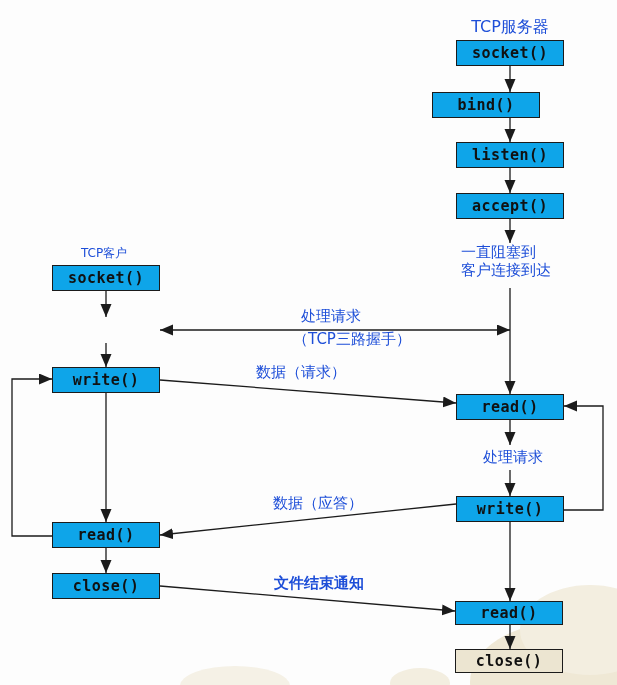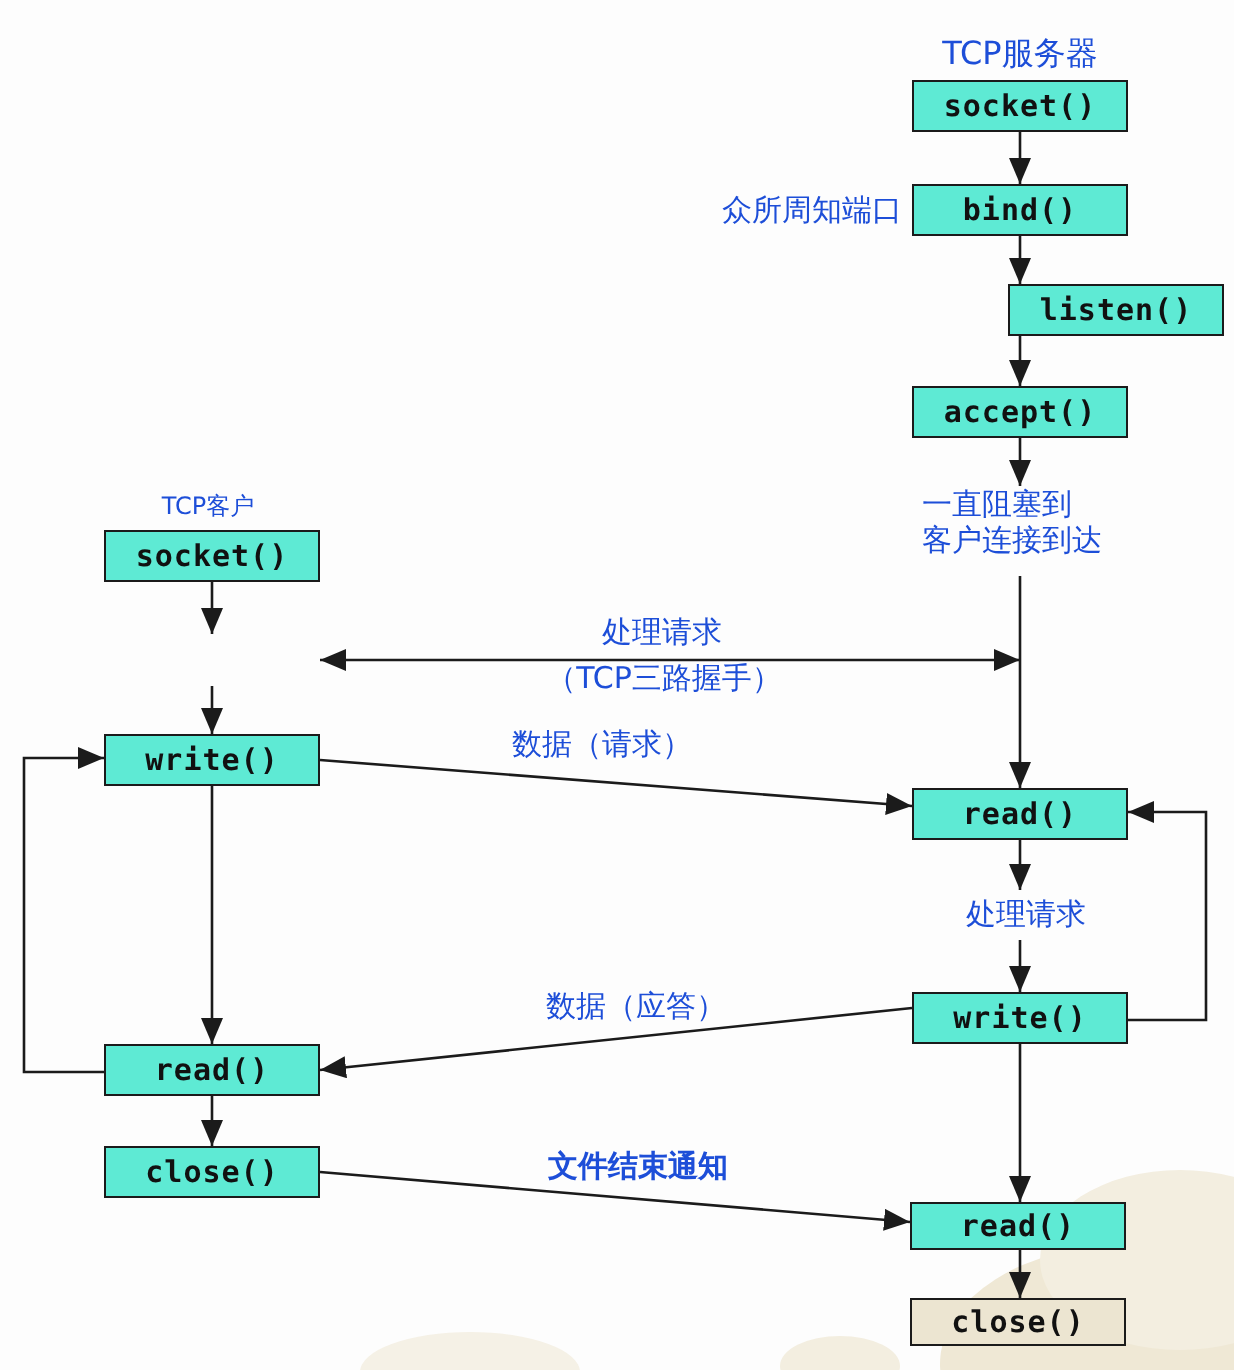--- a/index.html
+++ b/index.html
@@ -12,55 +12,55 @@
   .wm{position:absolute;z-index:0;border-radius:50%;}
   #wm1{left:470px;top:622px;width:190px;height:120px;background:#efe8d5;}
   #wm2{left:520px;top:585px;width:140px;height:90px;background:#f3eee0;}
   #wm3{left:180px;top:666px;width:110px;height:40px;background:#f5f1e6;}
   #wm4{left:390px;top:668px;width:60px;height:30px;background:#f3eee0;}
 
   svg.wires{position:absolute;left:0;top:0;z-index:1;}
 
   .box{
     position:absolute;z-index:2;width:108px;height:26px;
-    border:1.5px solid #1b1b1b;background:#5eead4;box-sizing:border-box;
+    border:1.5px solid #1b1b1b;background:#0ea5e9;box-sizing:border-box;
     display:flex;align-items:center;justify-content:center;
     font-family:"DejaVu Sans Mono","Liberation Mono",monospace;
     font-size:15px;font-weight:600;color:#111;letter-spacing:0.5px;
   }
   .lbl{
     position:absolute;z-index:2;white-space:nowrap;
     font-size:15px;color:#1d4ed8;
   }
   .lbl.center{transform:translateX(-50%);}
 
   
   #sv-socket{left:456px;top:40px;}
-  #sv-bind{left:456px;top:92px;}
-  #sv-listen{left:456px;top:142px;margin-left:48px;}
+  #sv-bind{left:432px;top:92px;}
+  #sv-listen{left:456px;top:142px;}
   #sv-accept{left:456px;top:193px;}
   #sv-read1{left:456px;top:394px;}
   #sv-write{left:456px;top:496px;}
   #sv-read2{left:455px;top:601px;height:24px;}
   #sv-close{left:455px;top:649px;height:24px;background:#ece5d1;}
   
   #cl-socket{left:52px;top:265px;}
   #cl-connect{left:52px;top:317px;}
   #cl-write{left:52px;top:367px;}
   #cl-read{left:52px;top:522px;}
   #cl-close{left:52px;top:573px;}
 
   
   #t-server{left:510px;top:17px;font-size:16px;}
   #t-client{left:104px;top:245px;font-size:12px;}
   #port-label{right:166px;top:96px;}
   #block-note{left:506px;top:243px;text-align:left;line-height:18px;}
   #process-label{left:513px;top:448px;text-align:right;}
   #est1{left:331px;top:307px;}
-  #est2{left:332px;top:330px;}
+  #est2{left:352px;top:330px;}
   #req-label{left:301px;top:363px;}
   #rep-label{left:318px;top:494px;}
   #eof-label{left:319px;top:574px;font-weight:bold;}
 </style>
 </head>
 <body>
 
 <div id="canvas">
 
   <div class="wm" id="wm1"></div>
@@ -115,21 +115,20 @@
   <div class="box" id="sv-read1">read()</div>
   <div class="box" id="sv-write">write()</div>
   <div class="box" id="sv-read2">read()</div>
   <div class="box" id="sv-close">close()</div>
 
   <div class="box" id="cl-socket">socket()</div>
   <div class="box" id="cl-write">write()</div>
   <div class="box" id="cl-read">read()</div>
   <div class="box" id="cl-close">close()</div>
 
-  <div class="lbl" id="port-label">众所周知端口</div>
   <div class="lbl center" id="block-note">
     <span>一直阻塞到</span><br>
     <span>客户连接到达</span>
   </div>
   <div class="lbl center" id="process-label">处理请求</div>
   <div class="lbl center" id="est1">处理请求</div>
   <div class="lbl center" id="est2">（TCP三路握手）</div>
   <div class="lbl center" id="req-label">数据（请求）</div>
   <div class="lbl center" id="rep-label">数据（应答）</div>
   <div class="lbl center" id="eof-label">文件结束通知</div>

